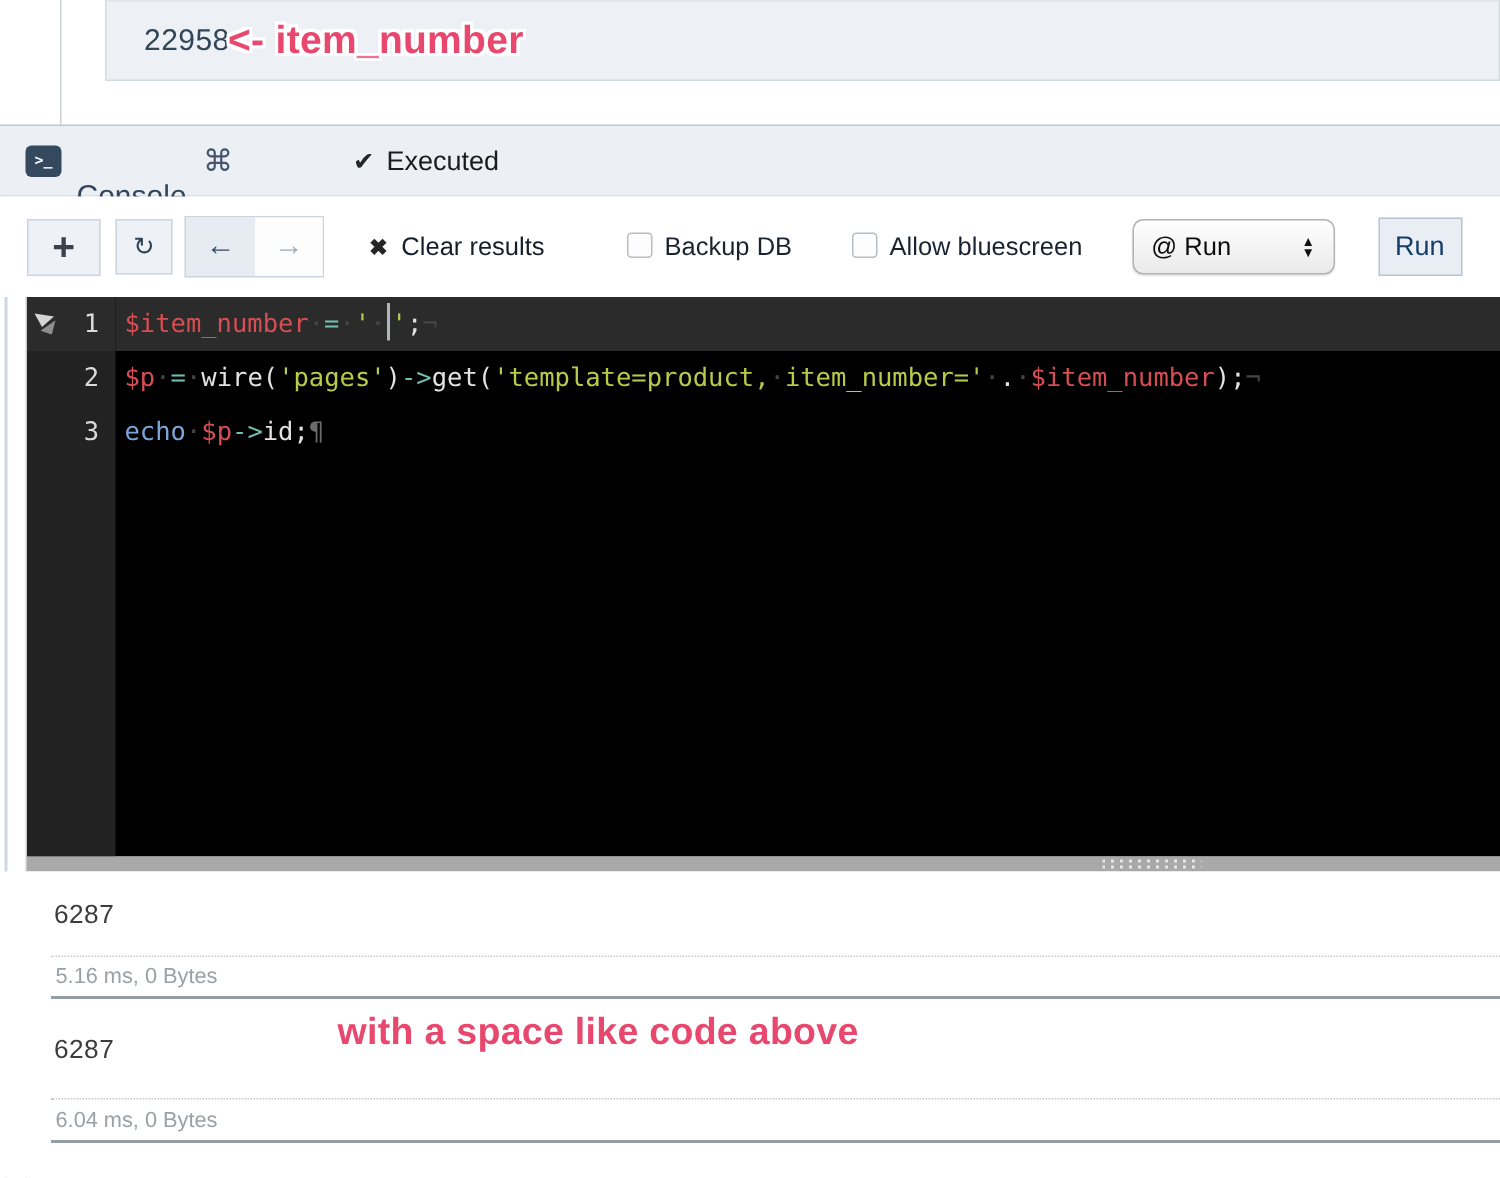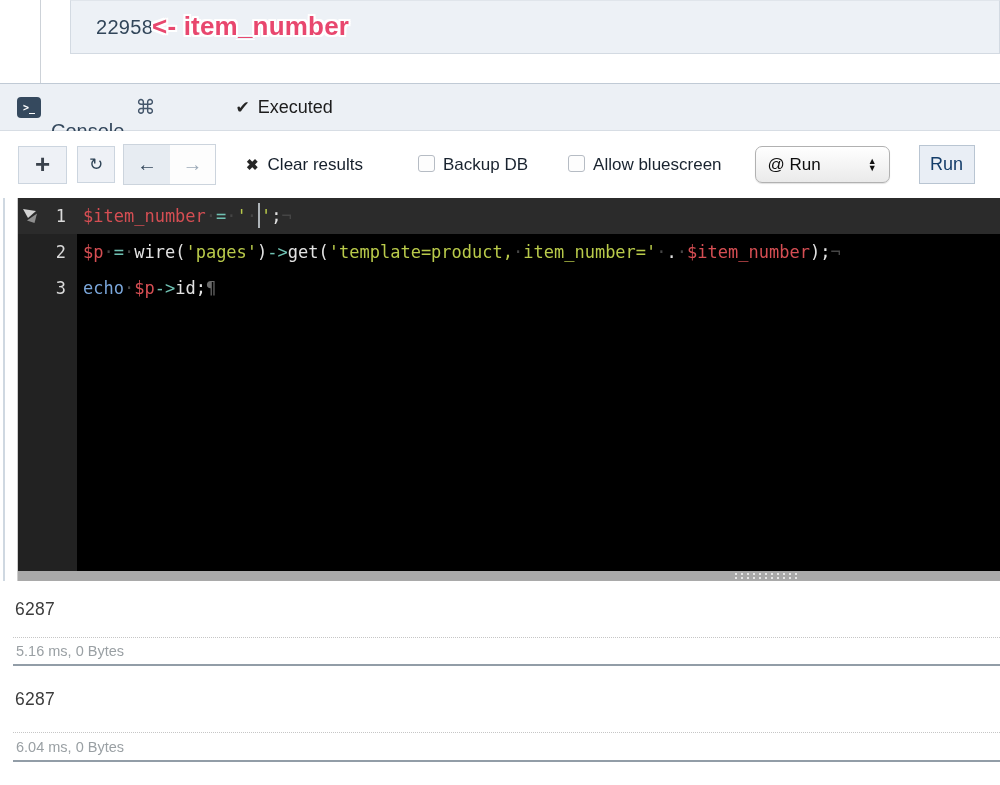--- a/index.html
+++ b/index.html
@@ -106,21 +106,21 @@
   .tk-invis { color:#6b6b6b; }
   .tk-cursor { display:inline-block; width:2px; height:25px; background:#aeb4b8; vertical-align:middle; margin:0 1px 4px 1px; }
 
   
   .resize-bar { position:absolute; left:18px; top:571px; right:0; height:10px; background:#a9a9a9; cursor:row-resize; }
   .grip { position:absolute; left:717px; top:2px; width:66px; }
   .grip-row { height:2px; margin-bottom:2px; background:repeating-linear-gradient(90deg,#e6e6e6 0 2px, rgba(0,0,0,0) 2px 6px); }
 
   
   .results { position:absolute; left:0; top:581px; right:0; bottom:0; background:#fff; }
-  .res-block { margin-left:13px; }
+  .res-block { margin-left:34px; }
   .res-value-row { display:flex; align-items:center; }
   .rv-1 { height:56px; }
   .rv-2 { height:66px; }
   .res-value { font-size:17.5px; color:#3c3c3c; padding-left:2px; letter-spacing:.3px; }
   .res-sep-dot { border-top:1px dotted #c6c6c6; }
   .res-meta-row { display:flex; align-items:center; }
   .rm-1 { height:26px; } .rm-2 { height:27px; }
   .res-meta { font-size:14.5px; color:#9aa0a4; padding-left:3px; }
   .res-sep-solid { border-top:2px solid #929da7; }
   .note-r1 { left:173px; top:7px; font-size:25px; }
@@ -220,13 +220,14 @@
   <div class="res-block">
     <div class="res-value-row rv-2">
       <span class="res-value">6287</span>
     </div>
     <div class="res-sep-dot"></div>
     <div class="res-meta-row rm-2">
       <span class="res-meta">6.04 ms, 0 Bytes</span>
     </div>
     <div class="res-sep-solid"></div>
   </div>
+  <span class="pink-note note-r2">with a space like code above</span>
 </div>
 
 </body></html>

